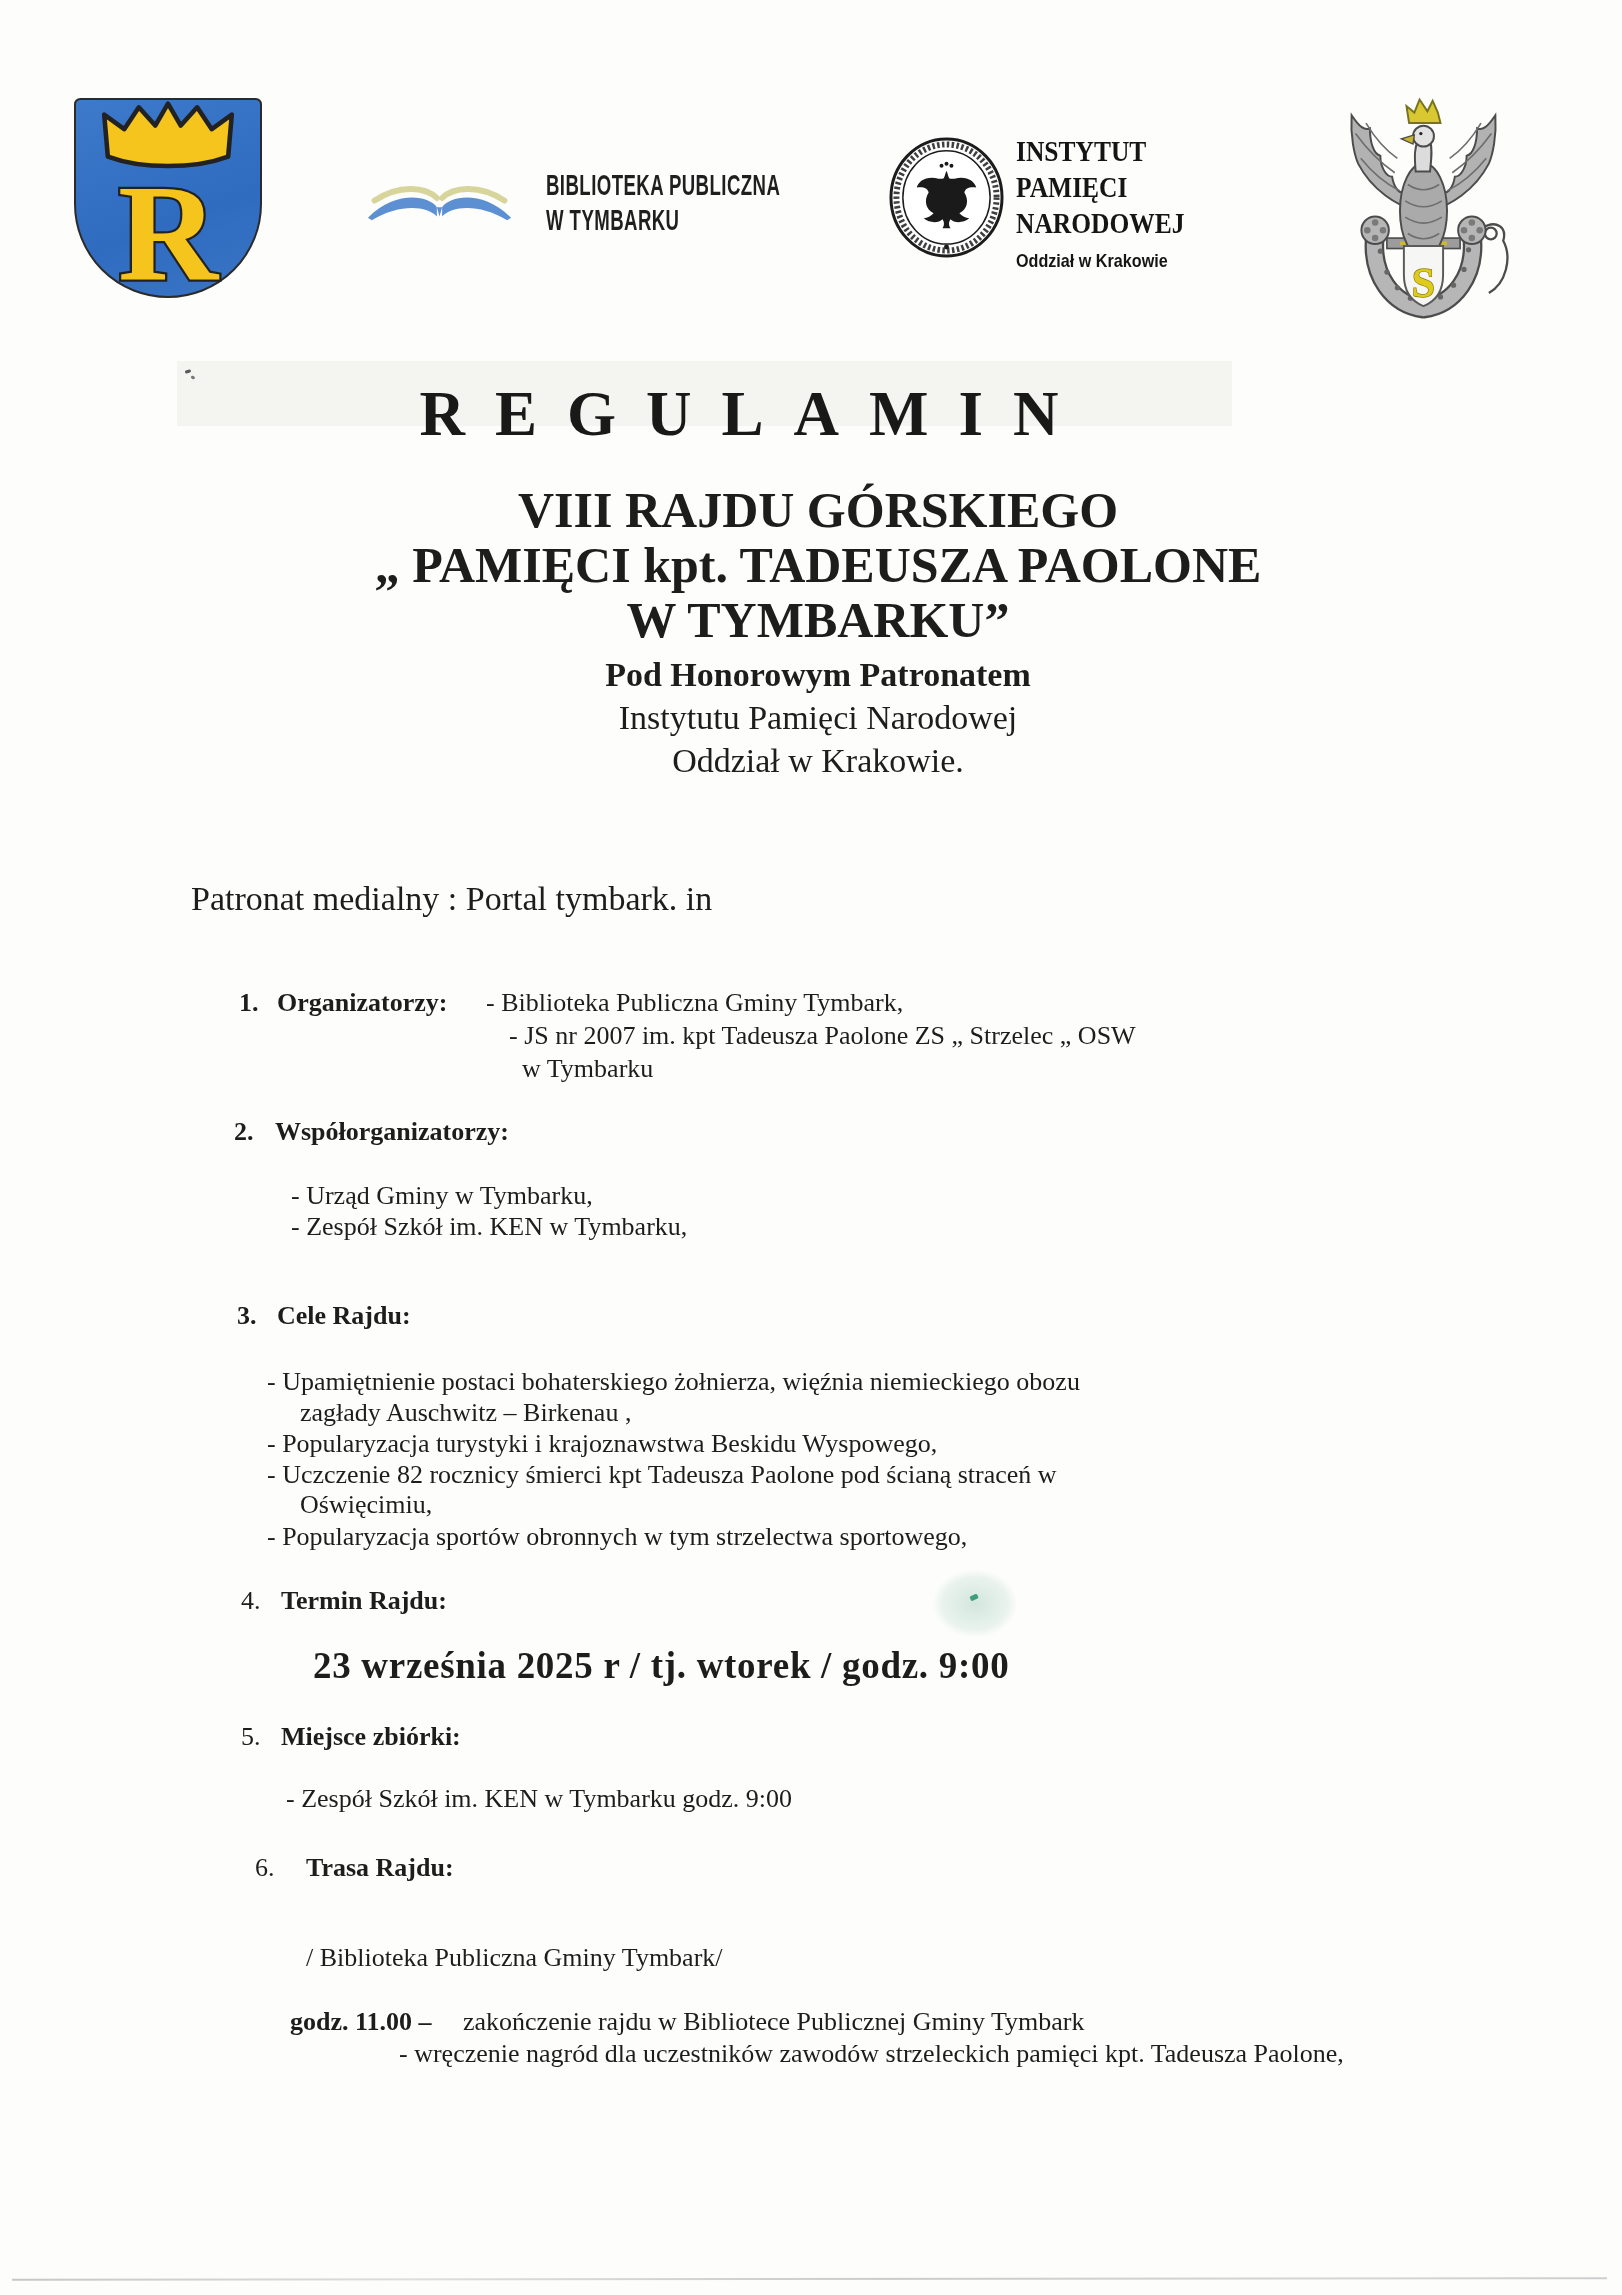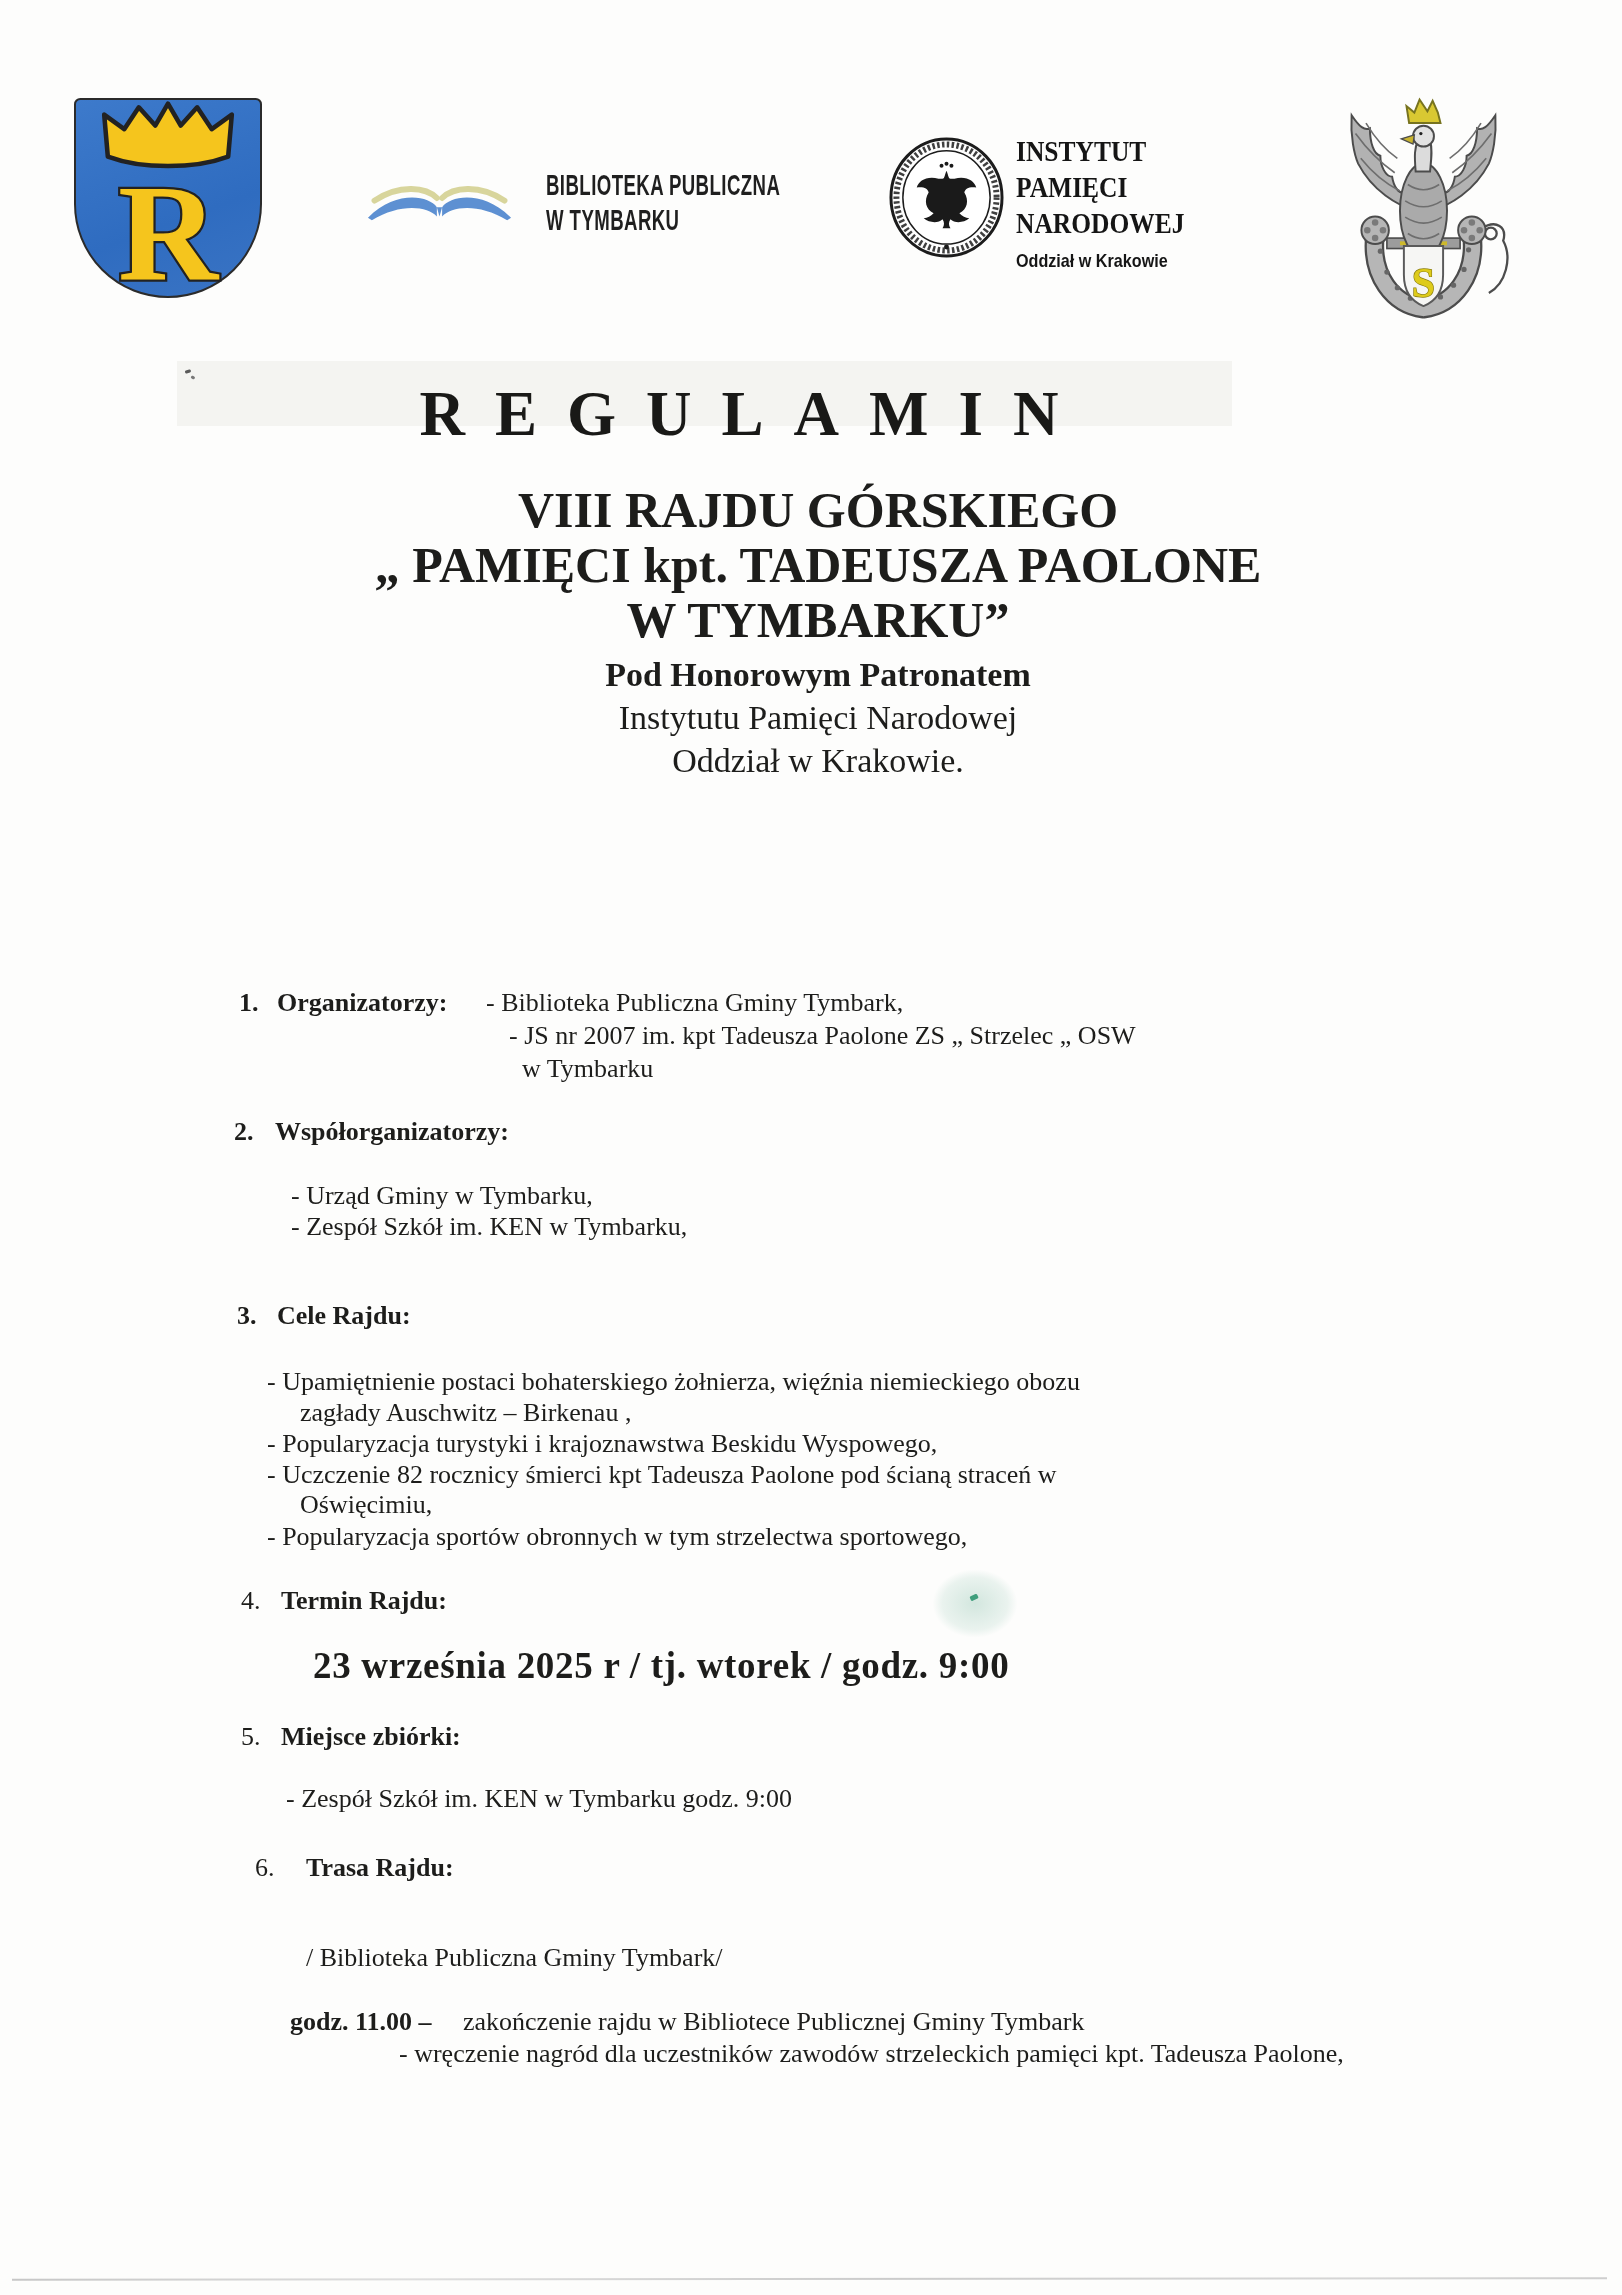--- a/index.html
+++ b/index.html
@@ -188,20 +188,21 @@
   <div class="abs speck2"></div>
 
   <div class="abs ctr9 t-main">REGULAMIN</div>
   <div class="abs ctr t-l1">VIII RAJDU GÓRSKIEGO</div>
   <div class="abs ctr t-l2">„ PAMIĘCI kpt. TADEUSZA PAOLONE</div>
   <div class="abs ctr t-l3">W TYMBARKU”</div>
   <div class="abs ctr t-p1">Pod Honorowym Patronatem</div>
   <div class="abs ctr t-p2">Instytutu Pamięci Narodowej</div>
   <div class="abs ctr t-p3">Oddział w Krakowie.</div>
 
+  <div class="abs media">Patronat medialny : Portal tymbark. in</div>
 
   <div class="abs body40 b s1-num">1.</div>
   <div class="abs body40 b s1-label">Organizatorzy:</div>
   <div class="abs body40 s1-i0">- Biblioteka Publiczna Gminy Tymbark,</div>
   <div class="abs body40 s1-i1">- JS nr 2007 im. kpt Tadeusza Paolone  ZS „ Strzelec „ OSW</div>
   <div class="abs body40 s1-i2">w Tymbarku</div>
 
   <div class="abs body40 b s2-num">2.</div>
   <div class="abs body40 b s2-label">Współorganizatorzy:</div>
   <div class="abs body40 s2-i0">- Urząd Gminy w Tymbarku,</div>

